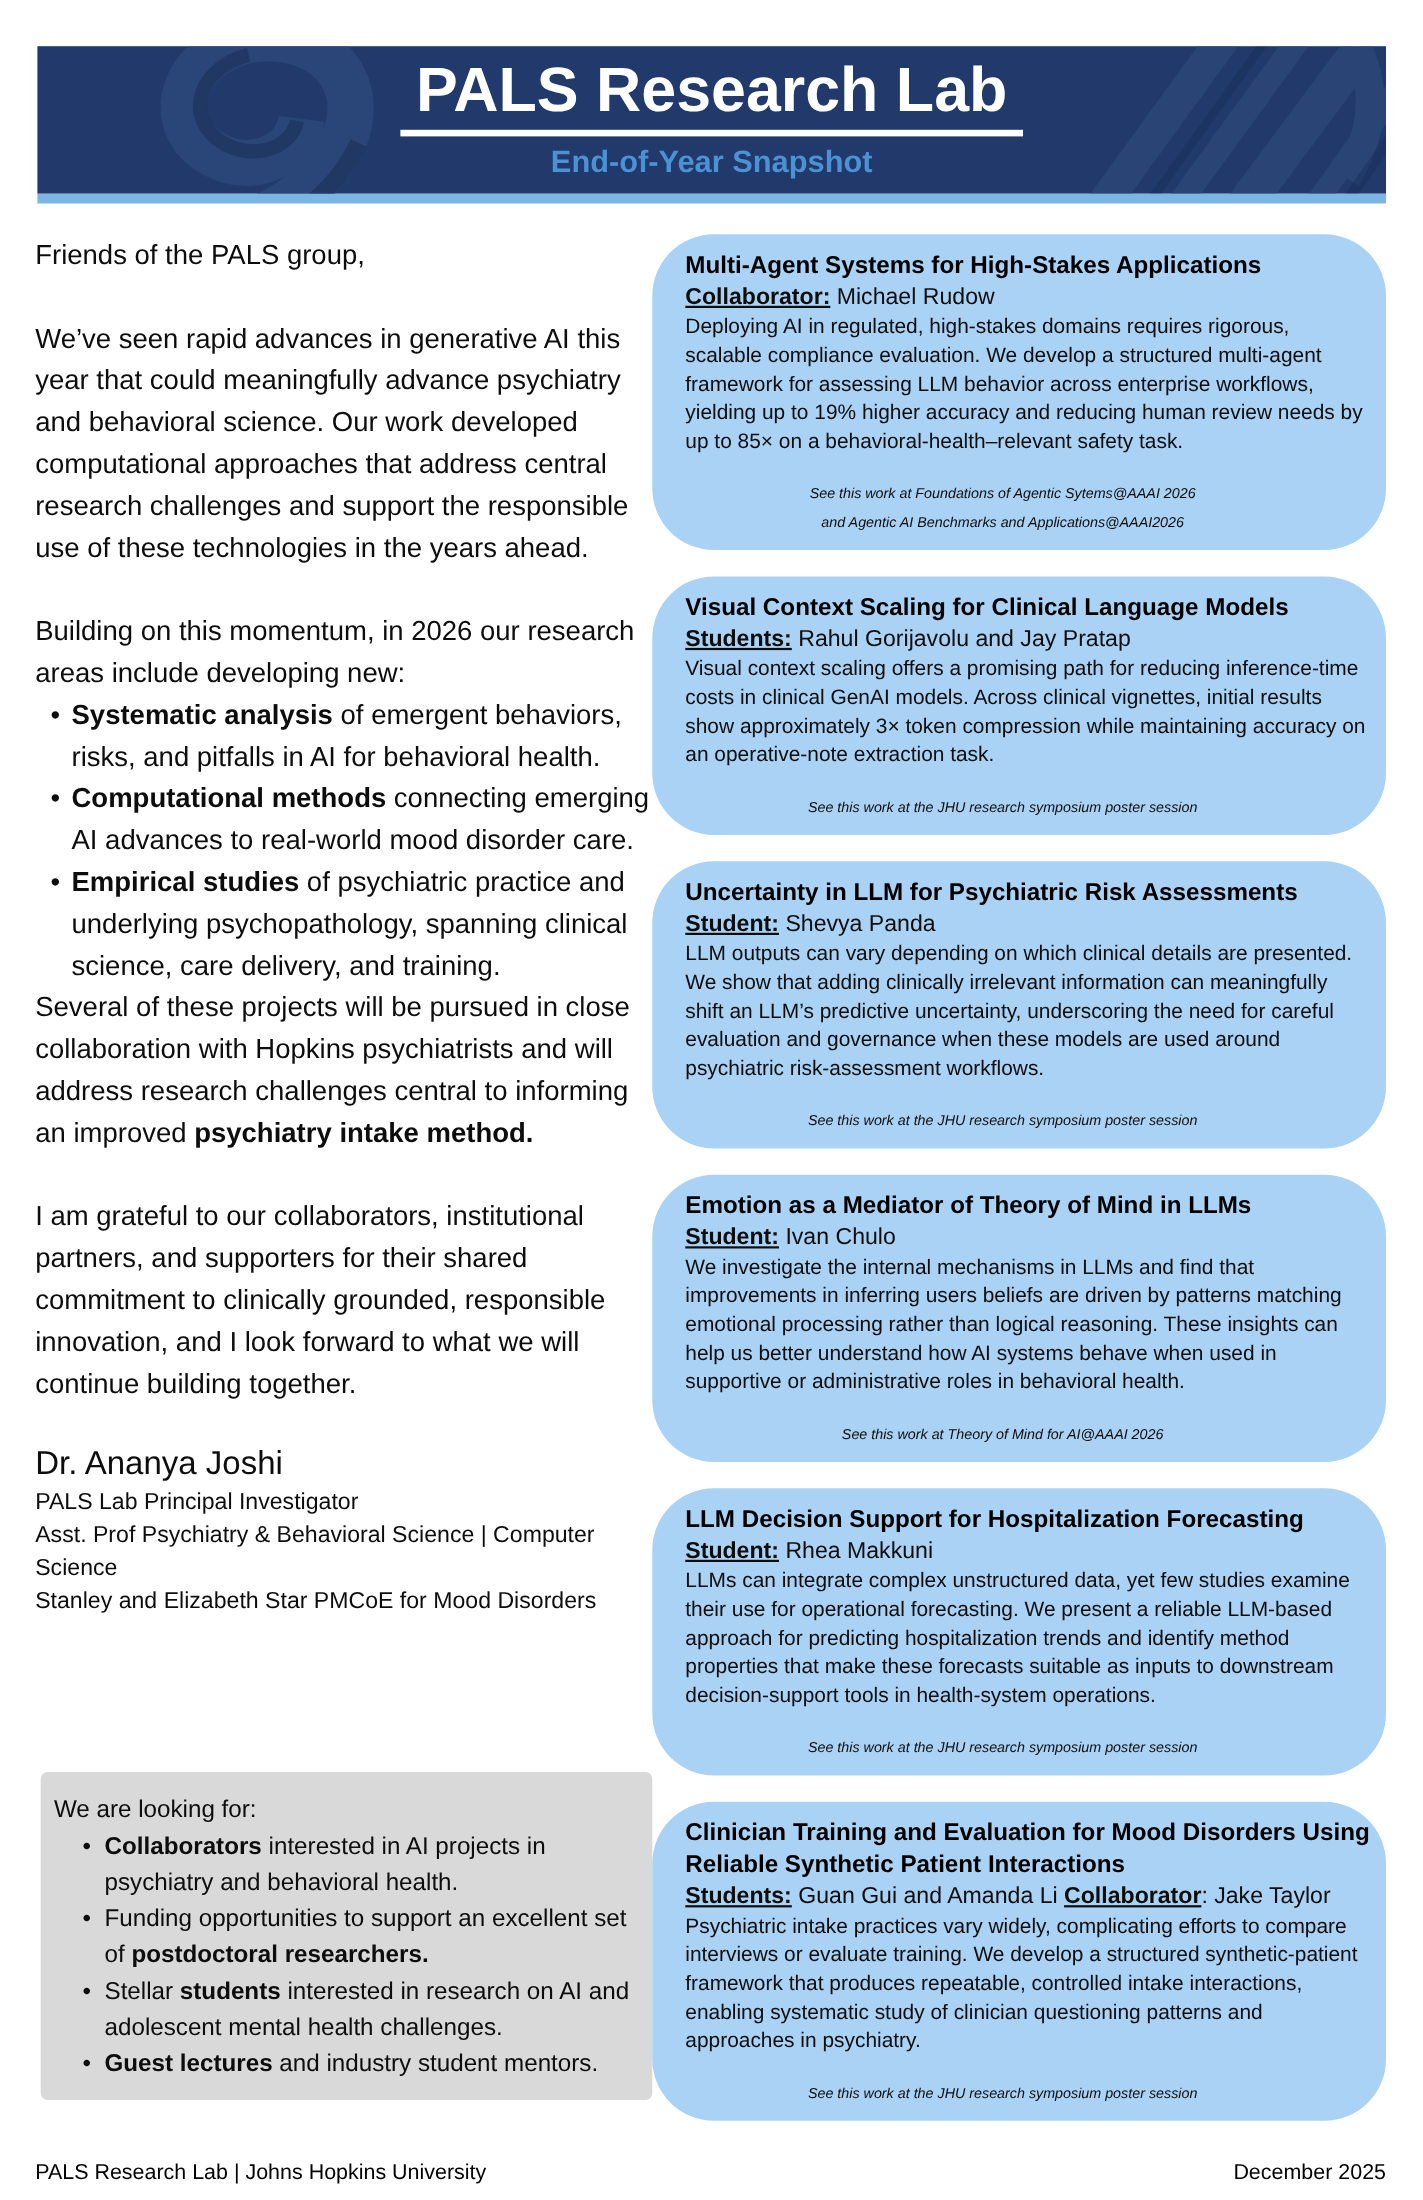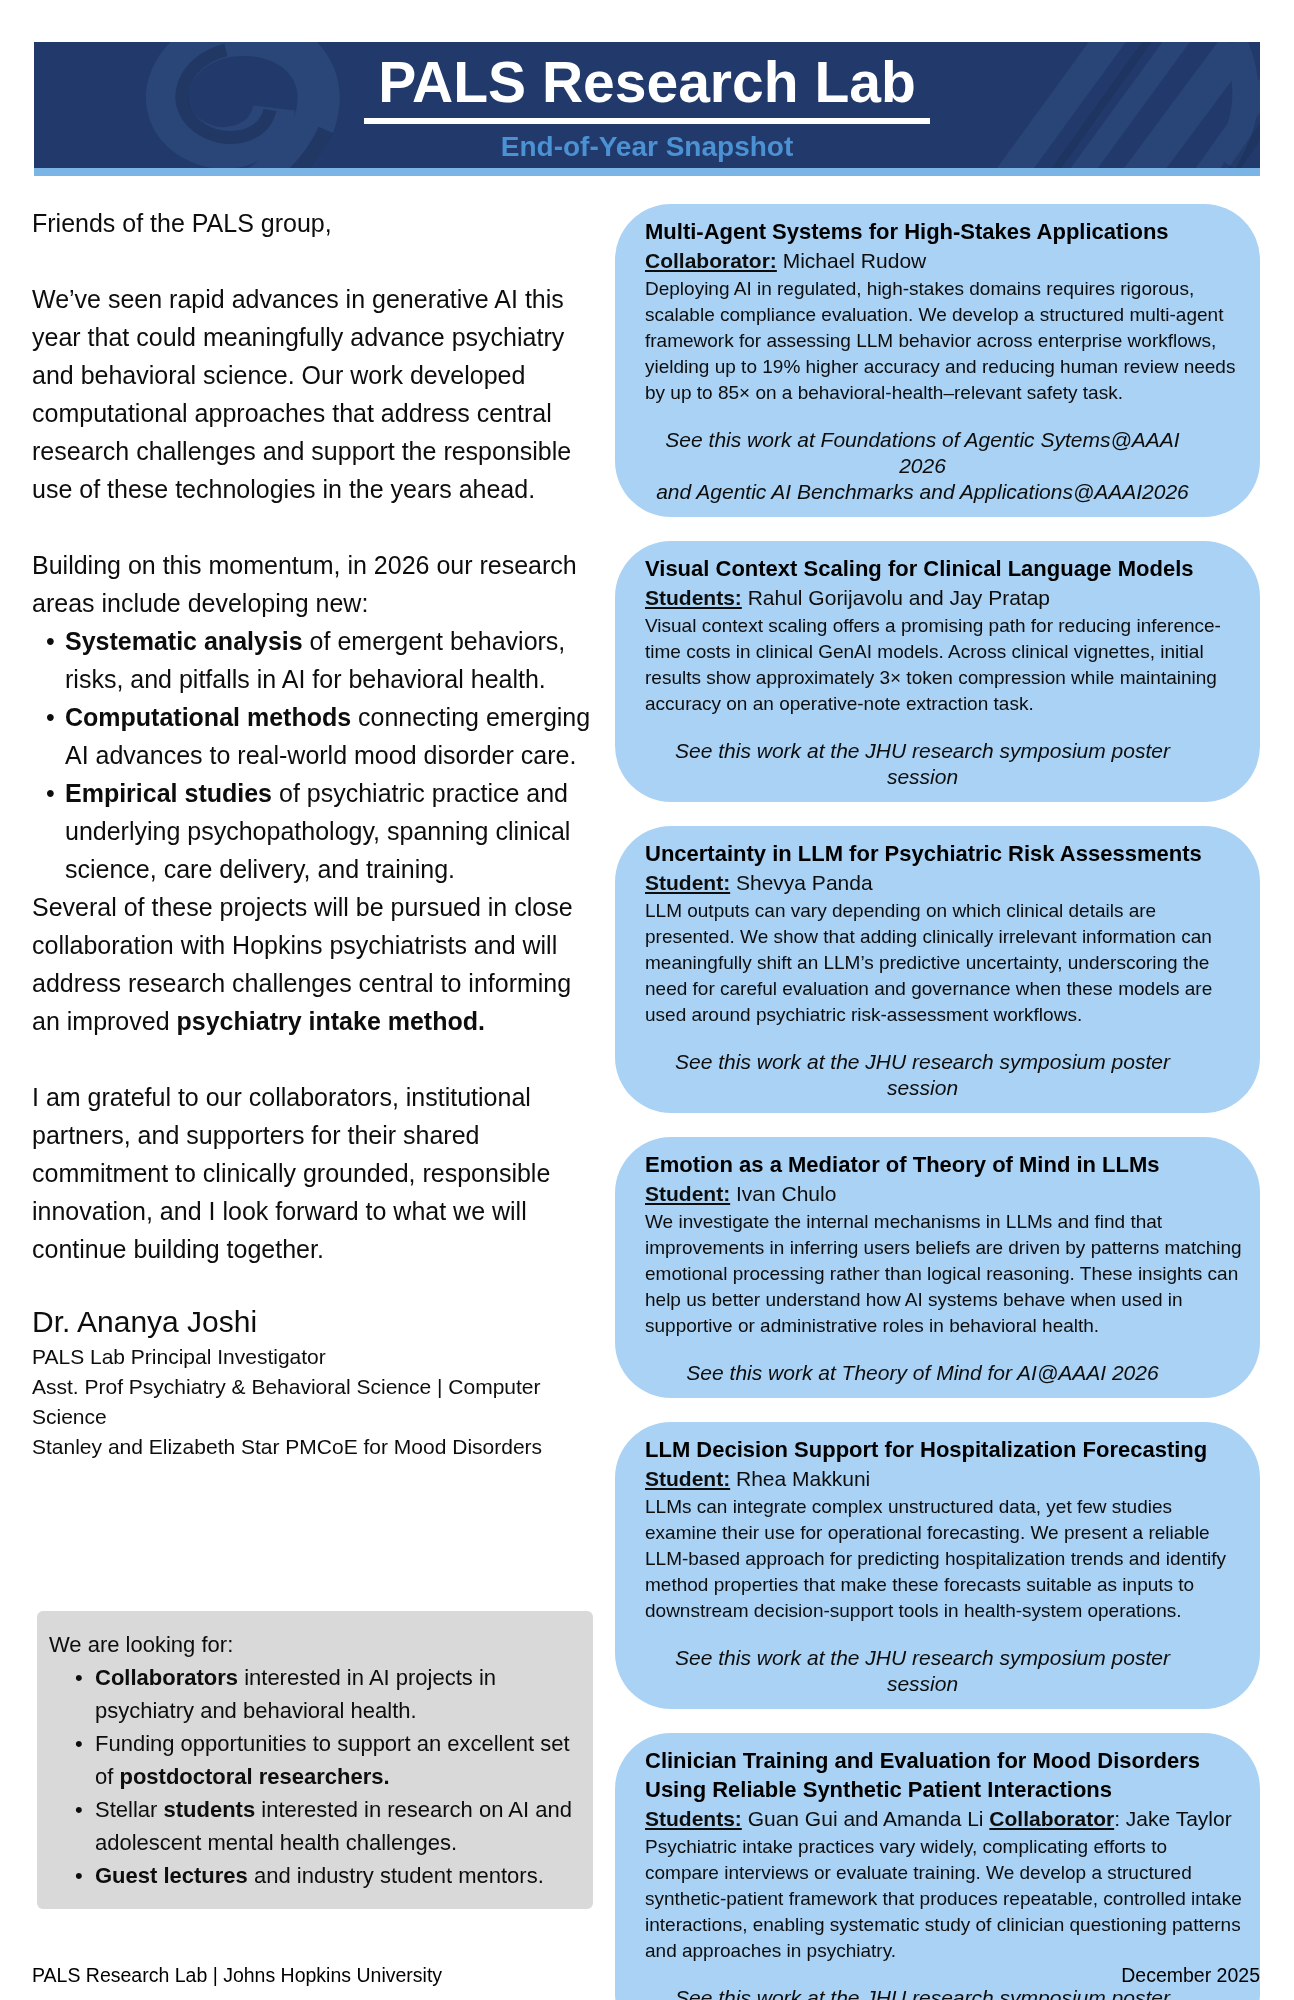--- a/index.html
+++ b/index.html
@@ -15,21 +15,21 @@
   .hdr{margin:42px 34px 0 34px;height:136px;background:var(--navy);position:relative;overflow:hidden;}
   .hdr .art{position:absolute;inset:0;}
   .hdr-inner{position:relative;text-align:center;padding-top:12px;}
   .hdr-title{display:inline-block;color:#fff;font-size:57px;font-weight:bold;letter-spacing:0px;
              border-bottom:6px solid #fff;padding:0 14px 7px 14px;line-height:1.0;}
   .hdr-sub{color:var(--subtitle);font-size:28px;font-weight:bold;margin-top:7px;}
   .hdr-tag{color:var(--tagline);font-size:26px;font-weight:600;margin-top:11px;}
   .hdr-strip{margin:0 34px;height:9px;background:var(--strip);}
 
   
-  .content{flex:1 1 auto;display:flex;padding:28px 34px 0 32px;gap:22px;min-height:0;}
+  .content{flex:1 1 auto;display:flex;padding:28px 34px 0 32px;min-height:0;}
   .left{flex:0 0 560px;display:flex;flex-direction:column;font-size:25px;line-height:38px;}
   .left p{margin:0 0 38px 0;}
   .left p.nogap{margin-bottom:0;}
   .bb{font-weight:bold;}
   ul.lb{list-style:none;margin:0;}
   ul.lb li{position:relative;padding-left:33px;}
   ul.lb li::before{content:"•";position:absolute;left:14px;top:0;}
 
   .sig{margin-top:34px;}
   .sig-name{font-size:30px;line-height:40px;}
@@ -42,21 +42,21 @@
   .looking li{position:relative;padding-left:46px;}
   .looking li::before{content:"•";position:absolute;left:26px;top:0;}
 
   
   .right{flex:1 1 auto;display:flex;flex-direction:column;gap:24px;}
   .card{background:var(--card);border-radius:56px;padding:13px 12px 12px 30px;}
   .card h3{font-size:22px;line-height:29px;font-weight:bold;color:#000;}
   .card .meta{font-size:21px;line-height:27px;margin-top:1px;}
   .card .meta b{font-weight:bold;text-decoration:underline;}
   .card .body{font-size:19px;line-height:26px;margin-top:2px;padding-right:4px;}
-  .card .note{font-style:italic;font-size:21px;line-height:26px;margin-top:21px;
+  .card .note{font-style:italic;font-size:13px;line-height:26px;margin-top:21px;
               text-align:center;padding-right:48px;white-space:pre-line;}
 
   
   .foot{flex:0 0 auto;display:flex;justify-content:space-between;align-items:flex-end;
         padding:55px 34px 13px 32px;font-size:19.5px;font-weight:normal;color:#000;}
 </style>
 </head>
 <body>
 
 <div class="page">

